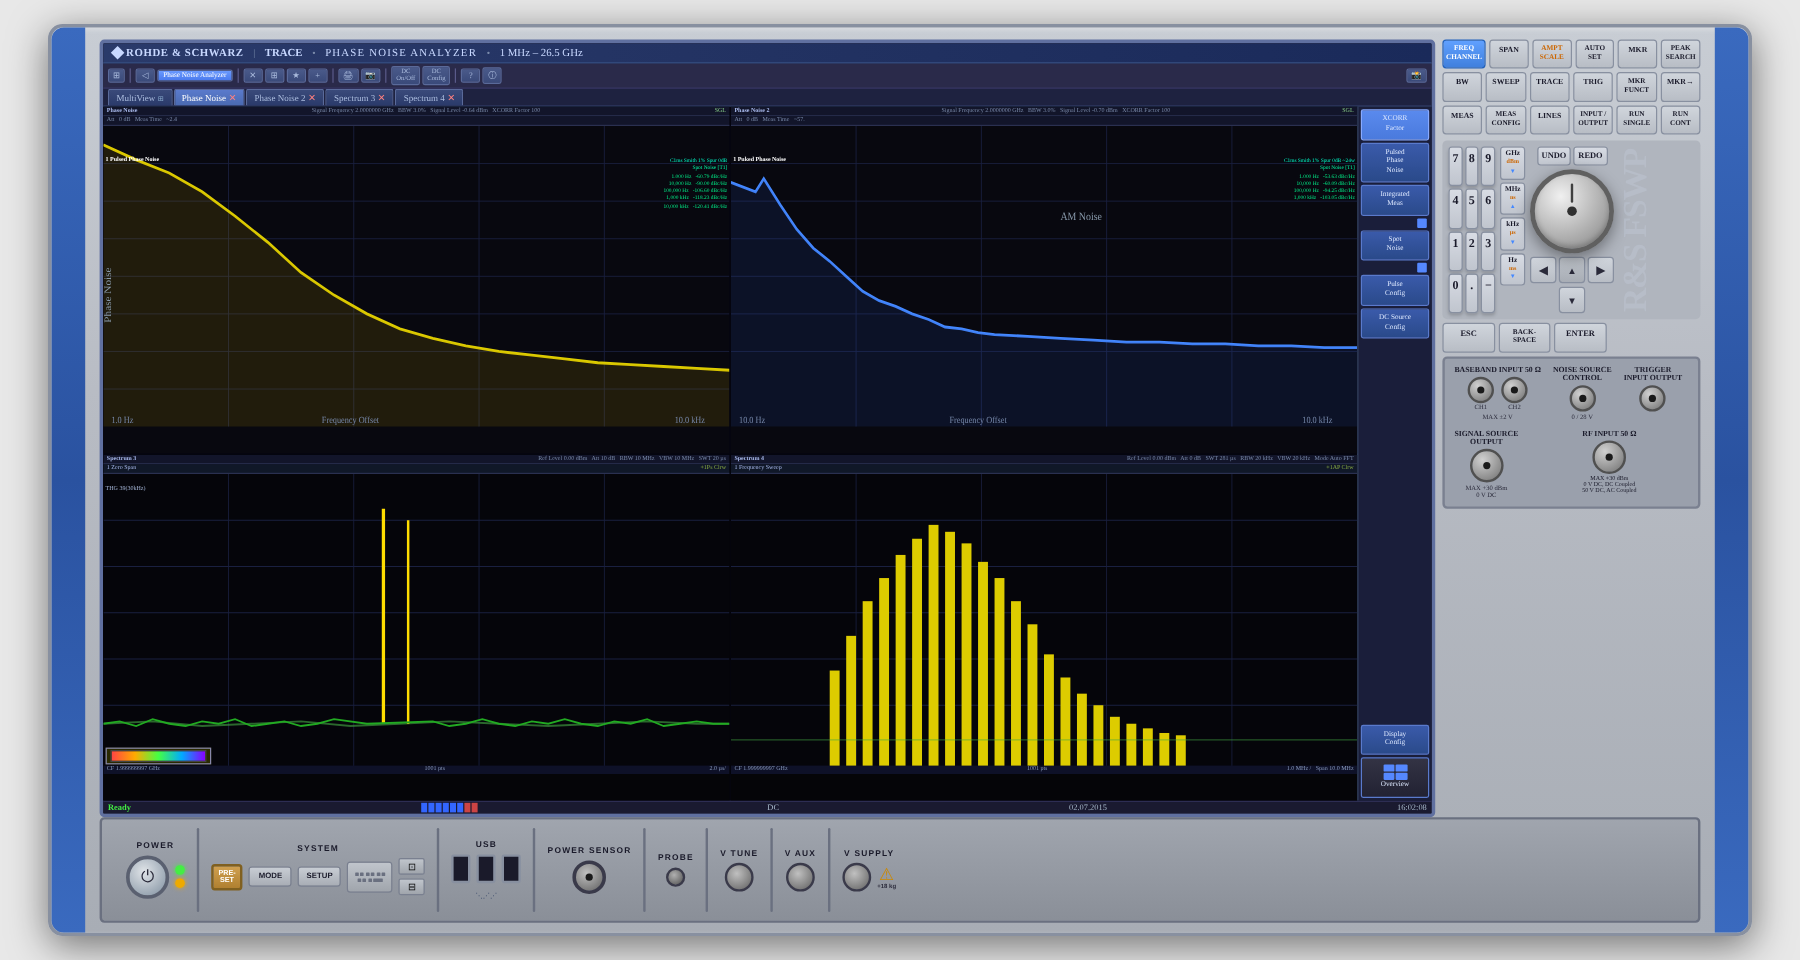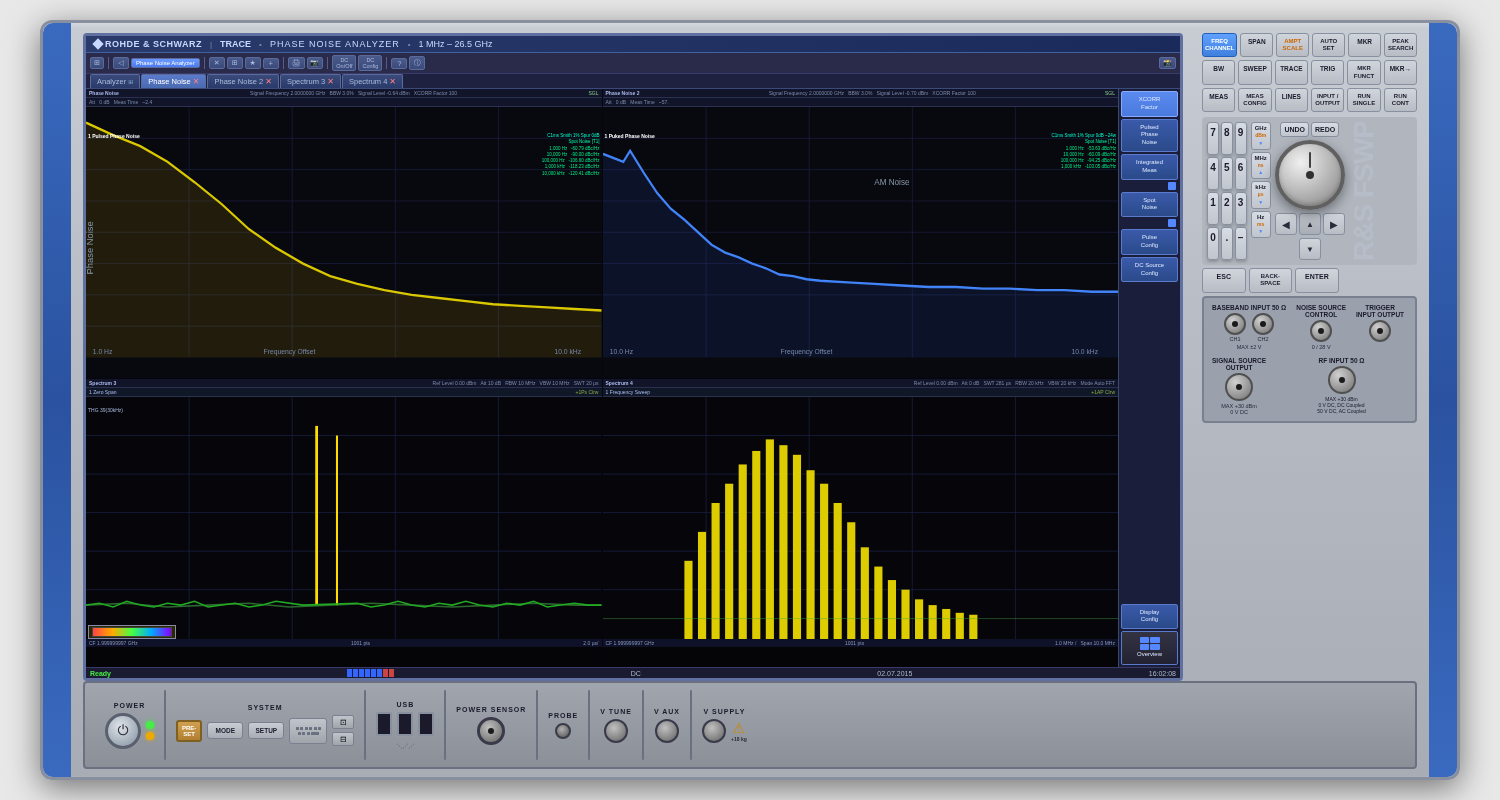--- a/index.html
+++ b/index.html
@@ -50,21 +50,22 @@
     .inner-content {
       margin: 0 28px;
       display: flex;
       flex-direction: column;
       height: 100%;
     }
 
     .top-area {
       display: flex;
       flex: 1;
-      gap: 19px;
+      gap: 6px;
+      font-family: Liberation Serif, serif;
     }
 
     
     .screen-section {
       display: flex;
       flex-direction: column;
       flex: 1;
       background: #1a1a2e;
       border-radius: 4px;
       border: 3px solid #6070a0;
@@ -595,21 +596,21 @@
           <div class="toolbar-btn" style="font-size:5.5px;">DC<br>Config</div>
           <div class="toolbar-sep"></div>
           <div class="toolbar-btn">?</div>
           <div class="toolbar-btn">ⓘ</div>
           <div style="flex:1"></div>
           <div class="toolbar-btn">📸</div>
         </div>
 
         <div class="tab-bar">
           <div class="tab">
-            <span>Analyzer</span>
+            <span>MultiView</span>
             <span style="display:flex;gap:1px;align-items:center;">
               <span style="font-size:6px;color:#88aacc;">⊞</span>
             </span>
           </div>
           <div class="tab active">
             <span>Phase Noise</span>
             <span class="close-x">✕</span>
           </div>
           <div class="tab">
             <span>Phase Noise 2</span>

